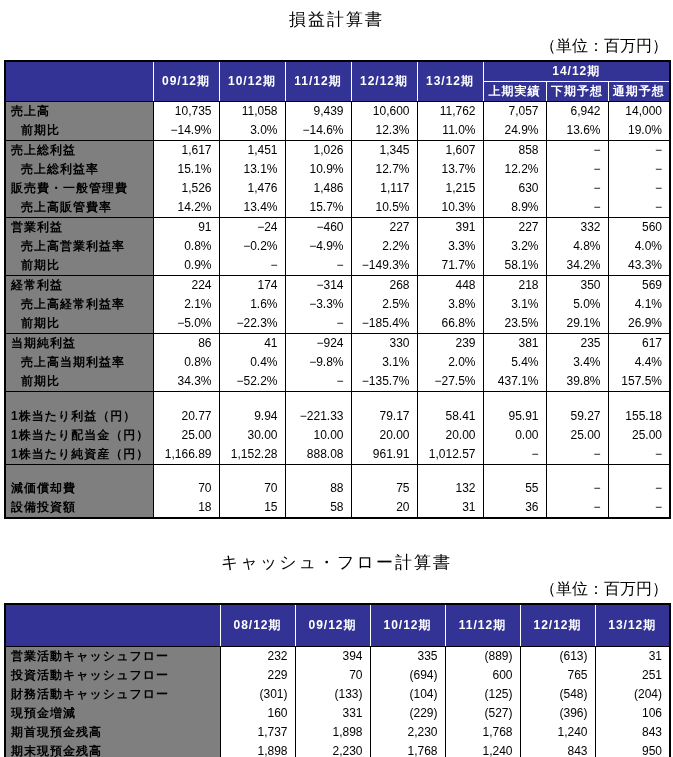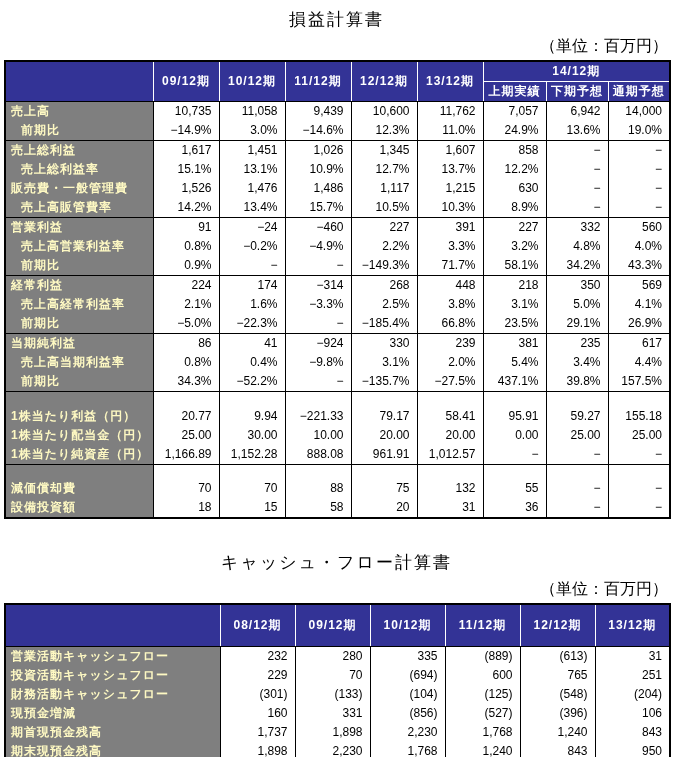--- a/index.html
+++ b/index.html
@@ -25,21 +25,21 @@
   }
   thead th {
     background:var(--header-bg); color:#fff; font-weight:bold;
     text-align:center; border:1px solid #fff; letter-spacing:1px;
   }
   #pl thead tr.r1 th { height:20px; }
   #pl thead tr.r2 th { height:20px; }
   thead th.period, thead th.corner, thead tr.r2 th { border-bottom:1px solid #000; }
   #cf thead th { height:42px; border-bottom:1px solid #000; }
   tbody th.rowlabel {
-    background:var(--label-bg); color:#fef9c3; font-weight:bold;
+    background:var(--label-bg); color:#000000; font-weight:bold;
     text-align:left; padding-left:5px; border-right:1px solid #000;
     letter-spacing:1px;
   }
   tbody th.rowlabel.indent { padding-left:15px; }
   tbody td { text-align:right; padding-right:7px; border-left:1px solid #000; }
   tbody tr.section th, tbody tr.section td { border-top:1px solid #000; }
   tbody tr.blank th, tbody tr.blank td { height:15px; line-height:15px; }
 </style>
 </head>
 <body>
@@ -344,21 +344,21 @@
           <th class="period">10/12期</th>
           <th class="period">11/12期</th>
           <th class="period">12/12期</th>
           <th class="period">13/12期</th>
         </tr>
       </thead>
     <tbody>
         <tr>
           <th class="rowlabel">営業活動キャッシュフロー</th>
           <td class="val">232</td>
-          <td class="val">280</td>
+          <td class="val">394</td>
           <td class="val">335</td>
           <td class="val">(889)</td>
           <td class="val">(613)</td>
           <td class="val">31</td>
         </tr>
         <tr>
           <th class="rowlabel">投資活動キャッシュフロー</th>
           <td class="val">229</td>
           <td class="val">70</td>
           <td class="val">(694)</td>
@@ -372,21 +372,21 @@
           <td class="val">(133)</td>
           <td class="val">(104)</td>
           <td class="val">(125)</td>
           <td class="val">(548)</td>
           <td class="val">(204)</td>
         </tr>
         <tr>
           <th class="rowlabel">現預金増減</th>
           <td class="val">160</td>
           <td class="val">331</td>
-          <td class="val">(856)</td>
+          <td class="val">(229)</td>
           <td class="val">(527)</td>
           <td class="val">(396)</td>
           <td class="val">106</td>
         </tr>
         <tr>
           <th class="rowlabel">期首現預金残高</th>
           <td class="val">1,737</td>
           <td class="val">1,898</td>
           <td class="val">2,230</td>
           <td class="val">1,768</td>

